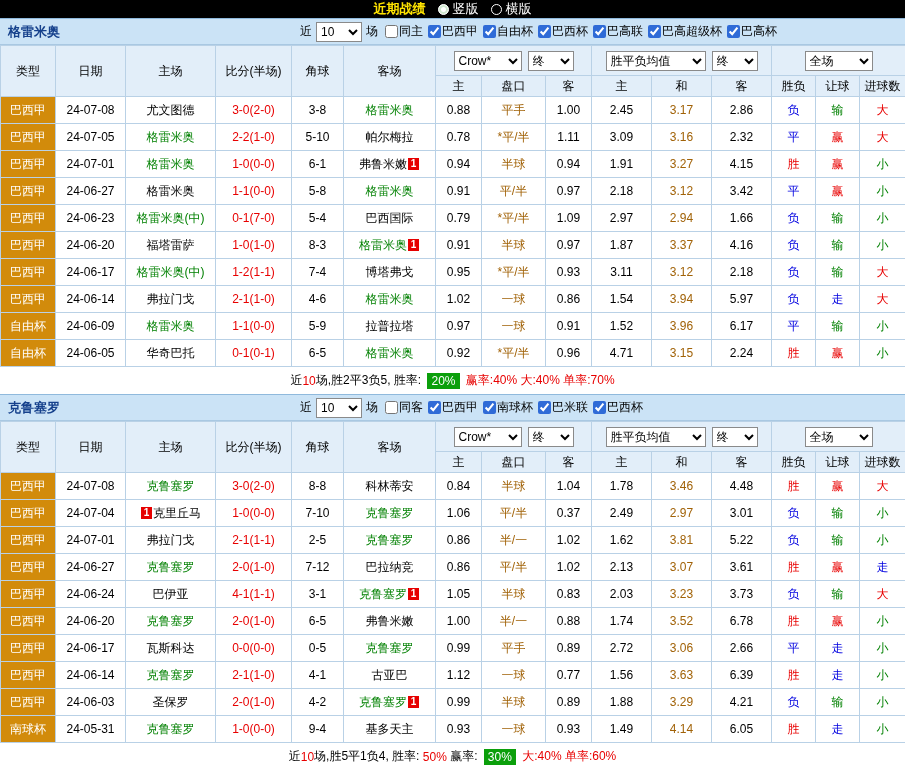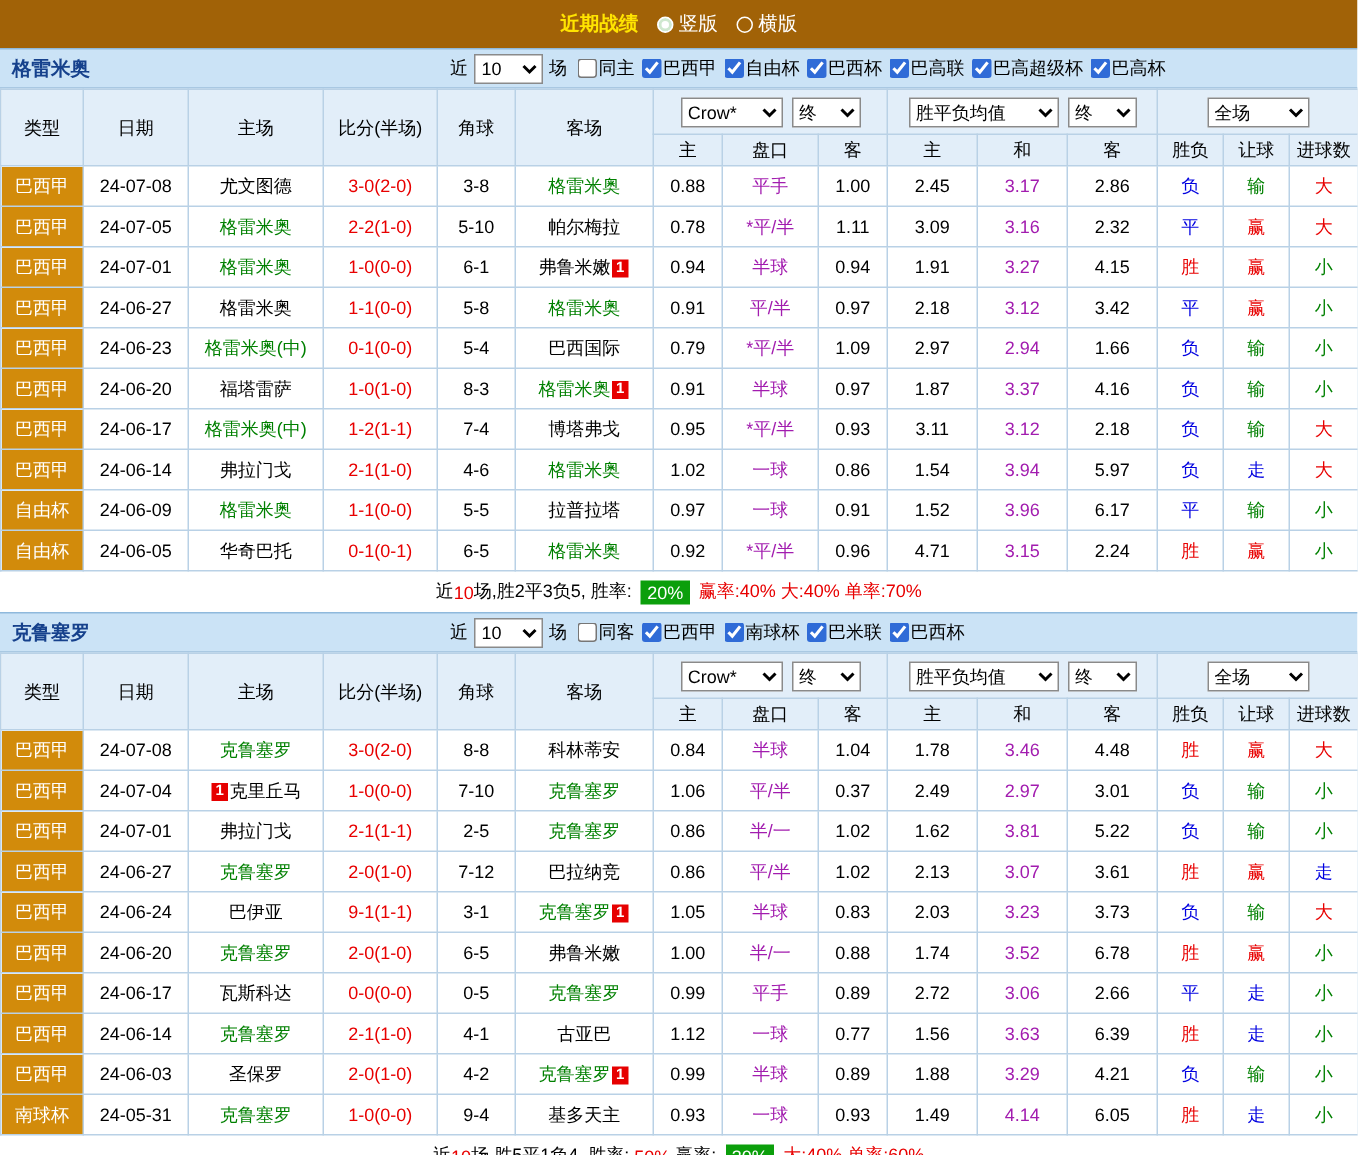--- a/index.html
+++ b/index.html
@@ -1,19 +1,19 @@
 <!DOCTYPE html>
 <html><head>
 <meta charset="utf-8">
 <style>
   * { box-sizing: border-box; margin: 0; padding: 0; }
   html,body { width: 905px; background: #fff; }
   body { font-family: "Liberation Sans", "DejaVu Sans", sans-serif; font-size: 12px; color: #000; }
 
-  .topbar { height: 32px; background: #a16207; display: flex; align-items: center; justify-content: center; gap: 12px; color: #fff; font-size: 13px; }
+  .topbar { height: 18px; background: #000000; display: flex; align-items: center; justify-content: center; gap: 12px; color: #fff; font-size: 13px; }
   .tb-title { color: #ffe400; font-weight: bold; }
   .tb-radio { display: inline-flex; align-items: center; gap: 4px; cursor: pointer; }
   .radio-dot { width: 11px; height: 11px; border: 1px solid #fff; border-radius: 50%; display: inline-block; background: transparent; }
   .radio-dot.checked { background: #fff; box-shadow: inset 0 0 0 2px #cfe8cf; }
 
   .sec-header { height: 27px; background: #cbe3f6; border-top: 1px solid #8fb9dc; border-bottom: 1px solid #a9c8e2; position: relative; display: flex; align-items: center; }
   .team-name { margin-left: 8px; color: #16418c; font-weight: bold; font-size: 13px; }
   .filters { position: absolute; left: 298px; display: flex; align-items: center; white-space: nowrap; }
   .flabel { margin: 0 2px; }
   .cb { display: inline-flex; align-items: center; margin-left: 5px; cursor: pointer; }
@@ -25,21 +25,21 @@
   .sel-sm { width: 46px; margin: 0 3px; }
   .sel-lg { width: 100px; margin: 0 3px; }
 
   table { width: 905px; border-collapse: collapse; table-layout: fixed; }
   td { border: 1px solid #b9d1e6; height: 27px; text-align: center; overflow: hidden; white-space: nowrap; padding: 0; }
   thead td { background: #e2eef9; }
   .hrow1 td { height: 30px; }
   .hrow2 td { height: 21px; }
   .type-cell { background: #d28b0b; color: #fff; }
   .score { color: #e80000; }
-  .blue { color: #a21caf; }
+  .blue { color: #a16207; }
   .team-green { color: #008000; }
   .badge1 { display: inline-block; background: #e60000; color: #fff; font-size: 10px; line-height: 12px; width: 11px; height: 12px; margin: 0 1px; font-weight: bold; vertical-align: 1px; }
 
   .summary { height: 27px; display: flex; align-items: center; justify-content: center; white-space: pre; }
   .red { color: #e80000; }
   .badge-green { background: #0b9f0b; color: #fff; padding: 1px 4px; margin: 0 3px; }
 </style>
 </head>
 <body>
 
@@ -200,21 +200,21 @@
           <td class="blue">3.12</td>
           <td>3.42</td>
           <td style="color: rgb(0, 0, 224);">平</td>
           <td style="color: rgb(232, 0, 0);">赢</td>
           <td style="color: rgb(0, 128, 0);">小</td>
         </tr>
         <tr>
           <td class="type-cell">巴西甲</td>
           <td>24-06-23</td>
           <td><span class="team-green">格雷米奥(中)</span></td>
-          <td class="score">0-1(0-0)</td>
+          <td class="score">0-1(7-0)</td>
           <td>5-4</td>
           <td><span class="">巴西国际</span></td>
           <td>0.79</td>
           <td class="blue">*平/半</td>
           <td>1.09</td>
           <td>2.97</td>
           <td class="blue">2.94</td>
           <td>1.66</td>
           <td style="color: rgb(0, 0, 224);">负</td>
           <td style="color: rgb(0, 128, 0);">输</td>
@@ -269,21 +269,21 @@
           <td>5.97</td>
           <td style="color: rgb(0, 0, 224);">负</td>
           <td style="color: rgb(0, 0, 224);">走</td>
           <td style="color: rgb(232, 0, 0);">大</td>
         </tr>
         <tr>
           <td class="type-cell">自由杯</td>
           <td>24-06-09</td>
           <td><span class="team-green">格雷米奥</span></td>
           <td class="score">1-1(0-0)</td>
-          <td>5-5</td>
+          <td>5-9</td>
           <td><span class="">拉普拉塔</span></td>
           <td>0.97</td>
           <td class="blue">一球</td>
           <td>0.91</td>
           <td>1.52</td>
           <td class="blue">3.96</td>
           <td>6.17</td>
           <td style="color: rgb(0, 0, 224);">平</td>
           <td style="color: rgb(0, 128, 0);">输</td>
           <td style="color: rgb(0, 128, 0);">小</td>
@@ -444,21 +444,21 @@
           <td class="blue">3.07</td>
           <td>3.61</td>
           <td style="color: rgb(232, 0, 0);">胜</td>
           <td style="color: rgb(232, 0, 0);">赢</td>
           <td style="color: rgb(0, 0, 224);">走</td>
         </tr>
         <tr>
           <td class="type-cell">巴西甲</td>
           <td>24-06-24</td>
           <td><span class="">巴伊亚</span></td>
-          <td class="score">9-1(1-1)</td>
+          <td class="score">4-1(1-1)</td>
           <td>3-1</td>
           <td><span class="team-green">克鲁塞罗</span><span class="badge1">1</span></td>
           <td>1.05</td>
           <td class="blue">半球</td>
           <td>0.83</td>
           <td>2.03</td>
           <td class="blue">3.23</td>
           <td>3.73</td>
           <td style="color: rgb(0, 0, 224);">负</td>
           <td style="color: rgb(0, 128, 0);">输</td>

